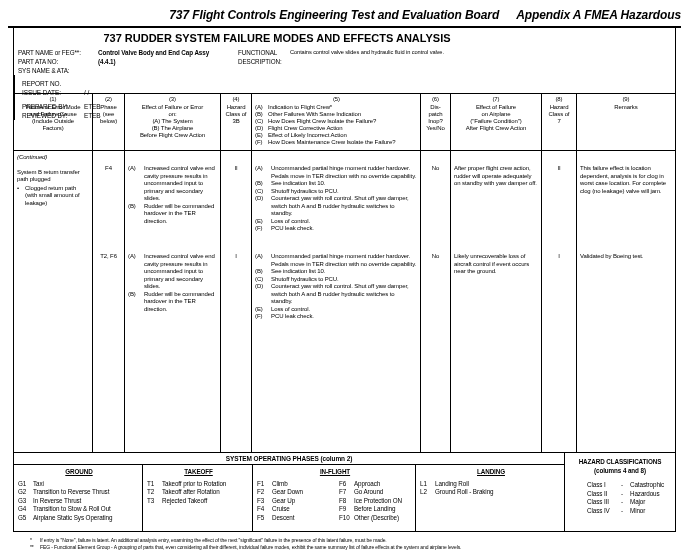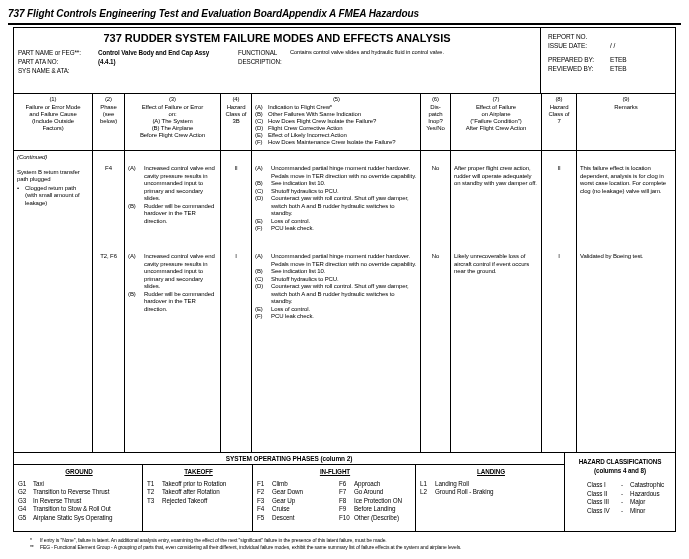--- a/index.html
+++ b/index.html
@@ -5,30 +5,30 @@
   * { margin:0; padding:0; box-sizing:border-box; }
   html,body { background:#e8e8e8; }
   .page {
     position:relative; width:689px; height:559px; background:#ffffff;
     font-family:"Liberation Sans", sans-serif; color:#000; overflow:hidden;
     letter-spacing:-0.1px;
   }
   
   .pg-header {
     position:absolute; left:8px; right:8px; top:8px;
-    display:flex; justify-content:flex-start;
-    font-style:italic; font-size:10px; font-weight:bold;
-    border-bottom:2px solid #000; padding-bottom:4px;
+    display:flex; justify-content:flex-end;
+    font-style:italic; font-size:12px; font-weight:bold;
+    border-bottom:2px solid #000; padding-bottom:4px;gap:17px;
   }
   
   .sheet {
     position:absolute; left:13px; top:27px; width:663px;
     border:1.5px solid #000; background:#fff;
   }
-  .title-row { display:flex; border-bottom:1px solid #000; height:66px; }
+  .title-row { display:flex; border-bottom:1px solid #000; height:66px;flex-direction:column; }
   .title-left { width:526px; padding:2px 4px 0 4px; }
   .sheet-title { text-align:center; font-weight:bold; font-size:11px; margin-top:2px; letter-spacing:0; }
   .part-info { margin-top:4px; font-size:6.3px; line-height:9px; }
   .pi-row { display:flex; }
   .pi-label { width:80px; }
   .pi-val { width:140px; font-weight:bold; }
   .fd-label { width:52px; }
   .fd-val { font-size:5.7px; width:210px; }
   .report-box { flex:1; border-left:1.5px solid #000; padding:4px 0 0 7px; font-size:6.5px; line-height:9px; }
   .rb-row { display:flex; }

